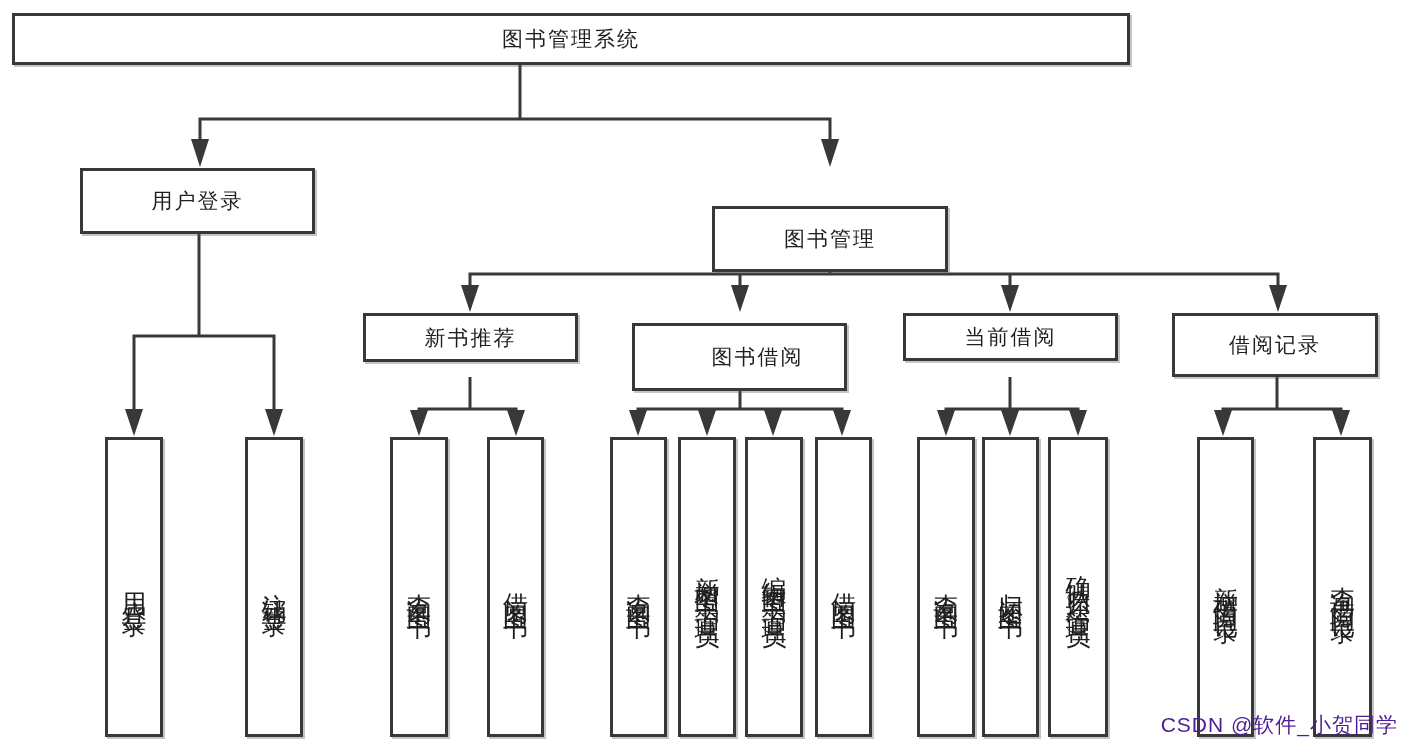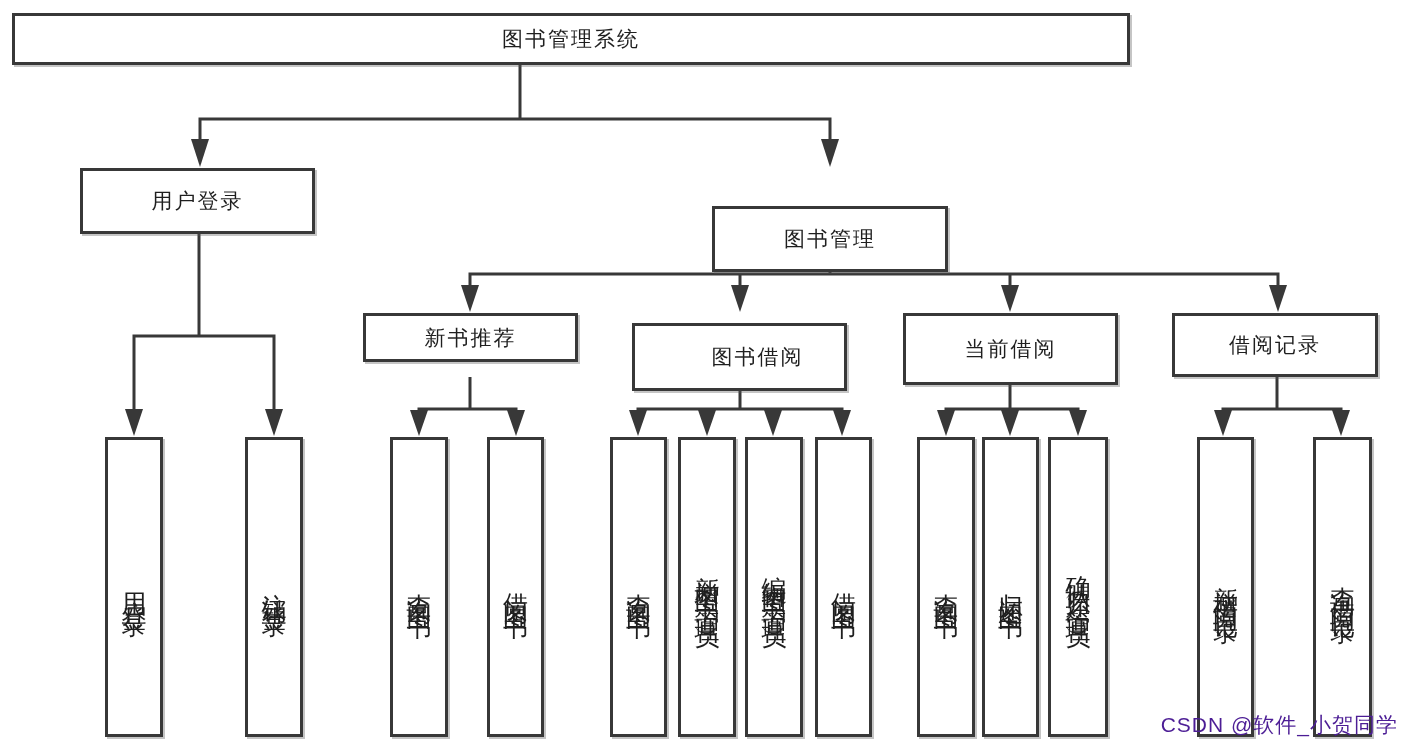--- a/index.html
+++ b/index.html
@@ -45,21 +45,21 @@
     text-orientation: mixed;
     line-height: 1;
     white-space: nowrap;
   }
   
   .n-root           { left: 12px;   top: 13px;  width: 1118px; height: 52px; }
   .n-user-login     { left: 80px;   top: 168px; width: 235px;  height: 66px; }
   .n-book-mgmt      { left: 712px;  top: 168px; width: 236px;  height: 66px; margin-top: 38px; }
   .n-new-book       { left: 363px;  top: 313px; width: 215px;  height: 49px; }
   .n-book-borrow    { left: 632px;  top: 323px; width: 215px;  height: 68px; padding-left: 36px; }
-  .n-current-borrow { left: 903px;  top: 313px; width: 215px;  height: 72px; }
+  .n-current-borrow { left: 903px;  top: 313px; width: 215px;  height: 48px; }
   .n-borrow-records { left: 1172px; top: 313px; width: 206px;  height: 64px; }
   .leaf { top: 437px; height: 300px; }
   .l-1a { left: 105px;  width: 58px; }
   .l-1b { left: 245px;  width: 58px; }
   .l-2a { left: 390px;  width: 58px; }
   .l-2b { left: 487px;  width: 57px; }
   .l-3a { left: 610px;  width: 57px; }
   .l-3b { left: 678px;  width: 58px; }
   .l-3c { left: 745px;  width: 58px; }
   .l-3d { left: 815px;  width: 57px; }

